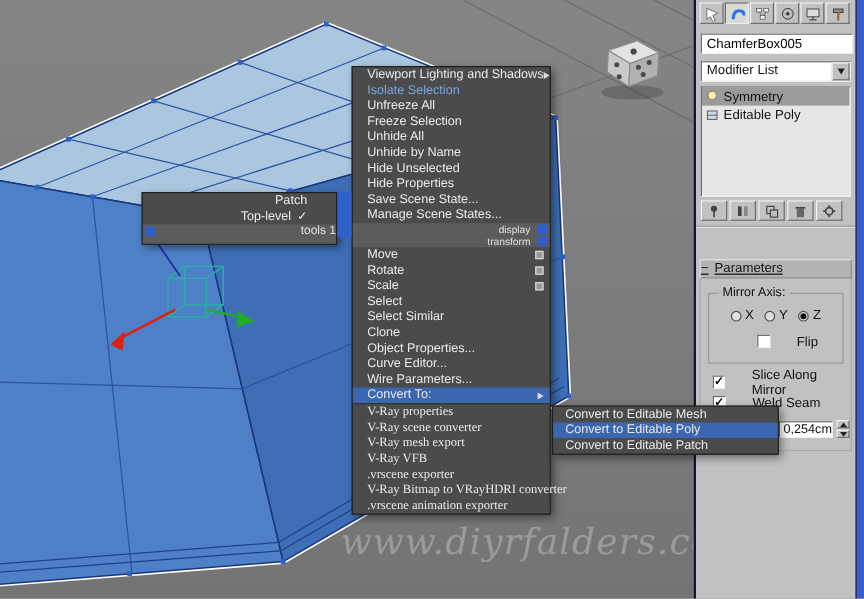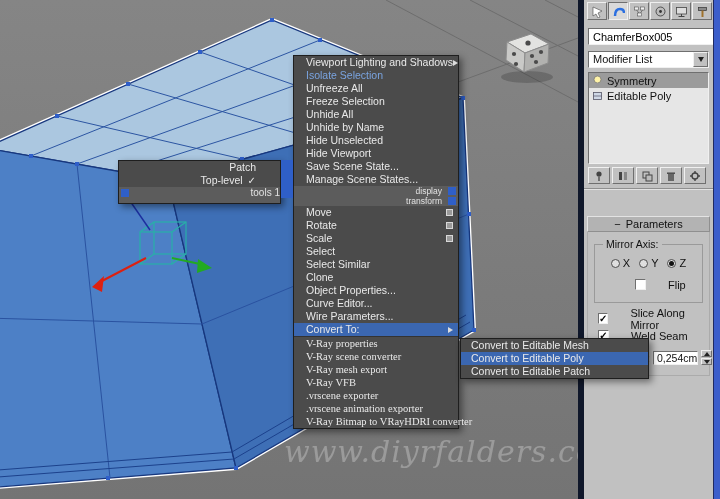--- a/index.html
+++ b/index.html
@@ -32,43 +32,43 @@
   .lq-item .mark { margin-left:5px; font-size:10px; }
 
   #quad-center { position:absolute; left:281px; top:160px; width:12px; height:38px; background:#2f5fc8; z-index:6; }
 
   #main-menu { left:293px; top:55px; width:166px; }
   #submenu  { left:460px; top:338px; width:189px; }
   #submenu .mi { padding-left:10px; }
 
   
   #cmd-panel { position:absolute; left:578px; top:0; width:135px; height:499px;
-               background:#c1c1c1; border-left:6px solid #0f172a; z-index:4; color:#111; font-size:11px; }
+               background:#c1c1c1; border-left:2px solid #0f172a; z-index:4; color:#111; font-size:11px; }
   .tabs { display:flex; gap:1px; padding:2px 1px 2px 3px; }
   .tab { width:20px; height:18px; background:#c1c1c1; border:1px solid;
          border-color:#efefef #6f6f6f #6f6f6f #efefef; display:flex; align-items:center; justify-content:center; }
   .tab.active { background:#d9d9d9; border-color:#6f6f6f #efefef #efefef #6f6f6f; }
   .sunken { background:#fff; border:1px solid; border-color:#6f6f6f #f0f0f0 #f0f0f0 #6f6f6f; }
   .raised { background:#c1c1c1; border:1px solid; border-color:#f0f0f0 #6f6f6f #6f6f6f #f0f0f0; }
   #name-field { display:block; width:127px; margin:6px 4px 0; height:17px; font-size:11px; padding:0 4px;
                 font-family:"Liberation Sans",sans-serif; }
   .combo { margin:6px 4px 0; height:17px; display:flex; }
   .combo .combo-text { flex:1; line-height:15px; padding-left:4px; }
   .combo .combo-btn { width:15px; display:flex; align-items:center; justify-content:center; }
   .combo-arrow { width:0; height:0; border-left:3.5px solid transparent; border-right:3.5px solid transparent; border-top:5px solid #222; }
   #stack { margin:4px 4px 0; height:92px; overflow:hidden; background:#e6e6e6; }
   .stack-row { display:flex; align-items:center; height:15px; padding-left:3px; gap:4px; }
   .stack-row.selected { background:#9b9b9b; }
   .stack-tools { margin:3px 4px 0; display:flex; gap:2px; }
   .stool { width:22px; height:17px; display:flex; align-items:center; justify-content:center; }
   .sep { margin-top:4px; height:0; border-top:1px solid #8f8f8f; border-bottom:1px solid #e2e2e2; }
 
   .rollout { margin:26px 3px 0; }
-  .rollout-header { height:16px; line-height:15px; text-align:center; background:#b3b3b3;
-                    border:1px solid; border-color:#e3e3e3 #8f8f8f #8f8f8f #e3e3e3; font-size:11px; }
+  .rollout-header { height:16px; line-height:15px; text-align:left; background:#b3b3b3;
+                    border:1px solid; border-color:#e3e3e3 #8f8f8f #8f8f8f #e3e3e3; font-size:11px;text-decoration:underline; }
   .rollout-header .minus { margin-right:5px; }
   .rollout-body { border:1px solid #ababab; border-top:none; padding:2px 2px 10px; }
 
   .groupbox { position:relative; margin:10px 4px 0; border:1px groove #9a9a9a; padding:12px 2px 8px; }
   .legend { position:absolute; top:-7px; left:8px; background:#c1c1c1; padding:0 3px; font-size:10.5px; }
   .radio-row { display:flex; justify-content:center; gap:9px; }
   .radio { display:flex; align-items:center; gap:3px; }
   .rcircle { width:9px; height:9px; border-radius:50%; border:1px solid #4e4e4e; background:#dfdfdf;
              display:flex; align-items:center; justify-content:center; }
   .rdot { width:5px; height:5px; border-radius:50%; background:#111; }
@@ -232,21 +232,21 @@
       <div class="mi">
         <span class="lbl">Unhide All</span>
       </div>
       <div class="mi">
         <span class="lbl">Unhide by Name</span>
       </div>
       <div class="mi">
         <span class="lbl">Hide Unselected</span>
       </div>
       <div class="mi">
-        <span class="lbl">Hide Viewport</span>
+        <span class="lbl">Hide Properties</span>
       </div>
       <div class="mi">
         <span class="lbl">Save Scene State...</span>
       </div>
       <div class="mi">
         <span class="lbl">Manage Scene States...</span>
       </div>
     </div>
 
     <div class="qhdr right">
@@ -305,24 +305,24 @@
       <div class="mi">
         <span class="lbl">V-Ray mesh export</span>
       </div>
       <div class="mi">
         <span class="lbl">V-Ray VFB</span>
       </div>
       <div class="mi">
         <span class="lbl">.vrscene exporter</span>
       </div>
       <div class="mi">
+        <span class="lbl">V-Ray Bitmap to VRayHDRI converter</span>
+      </div>
+      <div class="mi">
         <span class="lbl">.vrscene animation exporter</span>
-      </div>
-      <div class="mi">
-        <span class="lbl">V-Ray Bitmap to VRayHDRI converter</span>
       </div>
     </div>
   </div>
 
   <div class="menu" id="submenu">
     <div class="mi">
       <span class="lbl">Convert to Editable Mesh</span>
     </div>
     <div class="mi hl">
       <span class="lbl">Convert to Editable Poly</span>

